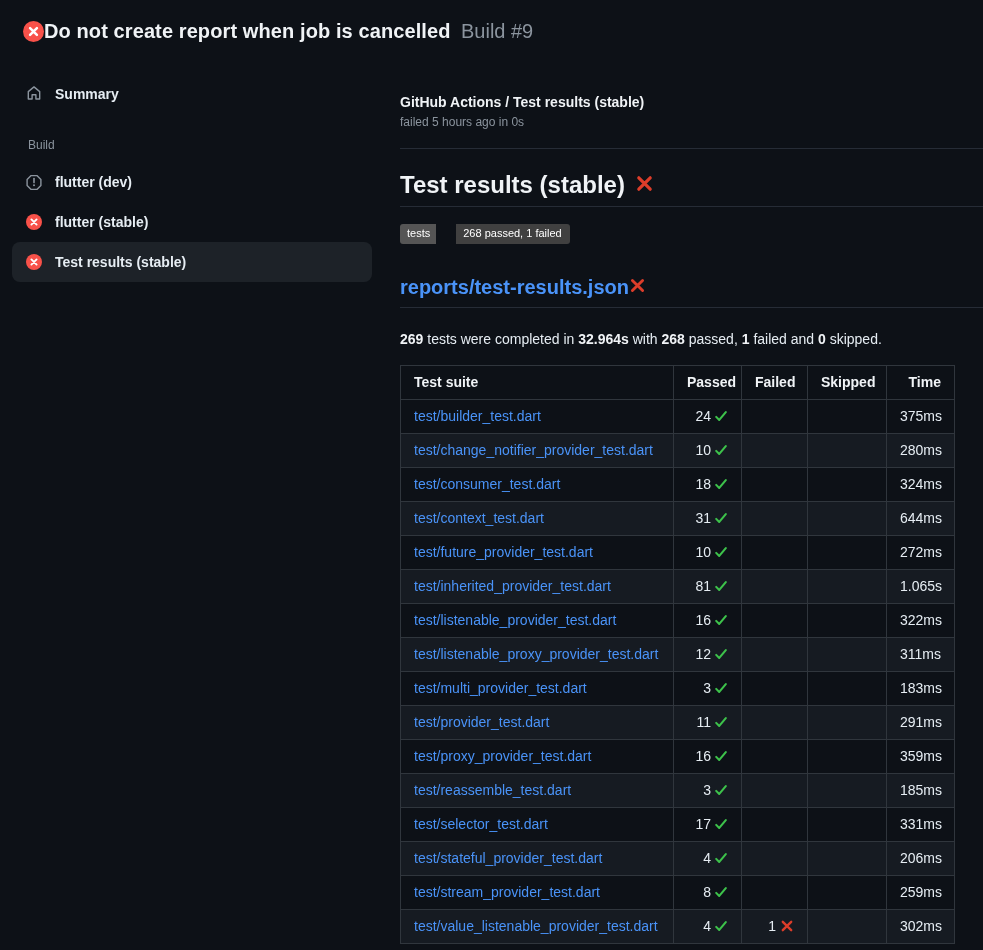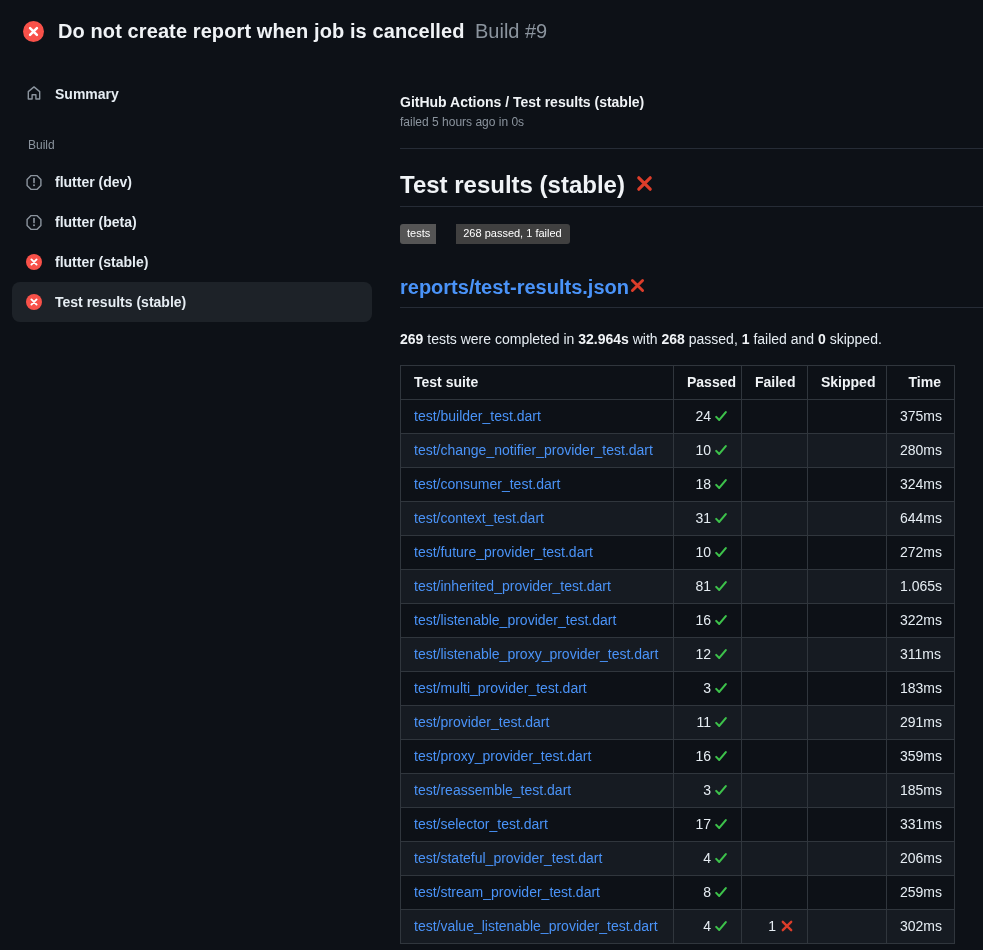--- a/index.html
+++ b/index.html
@@ -6,21 +6,21 @@
   html,body { width:983px; height:950px; }
   body {
     background:#0d1117;
     color:#e6edf3;
     font-family:"Liberation Sans", sans-serif;
     position:relative;
     overflow:hidden;
   }
   
   .app-header {
-    display:flex; align-items:center; gap:14px;
+    display:flex; align-items:center; 
     padding:17px 0 10px 23px; height:56px;
   }
   .app-header .status-ico { width:21px; height:21px; flex:0 0 auto; }
   .run-title { font-size:20px; font-weight:700; color:#f0f3f6; letter-spacing:.1px; }
   .run-build { font-size:20px; font-weight:400; color:#8b949e; margin-left:6px; }
 
   
   .sidebar { position:absolute; left:0; top:60px; width:384px; padding-top:16px; }
   .side-row {
     display:flex; align-items:center; gap:13px;
@@ -107,28 +107,20 @@
   <div class="jobs-list" id="jobs-list">
       <div class="side-row">
         <svg class="tpl-stop" width="16" height="16" viewBox="0 0 16 16">
     <path d="M5.1 1.6 h5.8 l4 4 v5.8 l-4 4 H5.1 l-4 -4 V5.6 Z" fill="none" stroke="#8b949e" stroke-width="1.4" stroke-linejoin="round"></path>
     <path d="M8 4.6 v4" stroke="#8b949e" stroke-width="1.6" stroke-linecap="round"></path>
     <circle cx="8" cy="11.2" r="1" fill="#8b949e"></circle>
   </svg>
         <span>flutter (dev)</span>
       </div>
       <div class="side-row">
-        <svg class="tpl-stop" width="16" height="16" viewBox="0 0 16 16">
-    <path d="M5.1 1.6 h5.8 l4 4 v5.8 l-4 4 H5.1 l-4 -4 V5.6 Z" fill="none" stroke="#8b949e" stroke-width="1.4" stroke-linejoin="round"></path>
-    <path d="M8 4.6 v4" stroke="#8b949e" stroke-width="1.6" stroke-linecap="round"></path>
-    <circle cx="8" cy="11.2" r="1" fill="#8b949e"></circle>
-  </svg>
-        <span>flutter (beta)</span>
-      </div>
-      <div class="side-row">
         <svg class="tpl-x-circle" width="16" height="16" viewBox="0 0 16 16">
     <circle cx="8" cy="8" r="8" fill="#f85149"></circle>
     <path d="M5.4 5.4 L10.6 10.6 M10.6 5.4 L5.4 10.6" stroke="#ffffff" stroke-width="1.9" stroke-linecap="round"></path>
   </svg>
         <span>flutter (stable)</span>
       </div>
       <div class="side-row selected">
         <svg class="tpl-x-circle" width="16" height="16" viewBox="0 0 16 16">
     <circle cx="8" cy="8" r="8" fill="#f85149"></circle>
     <path d="M5.4 5.4 L10.6 10.6 M10.6 5.4 L5.4 10.6" stroke="#ffffff" stroke-width="1.9" stroke-linecap="round"></path>

